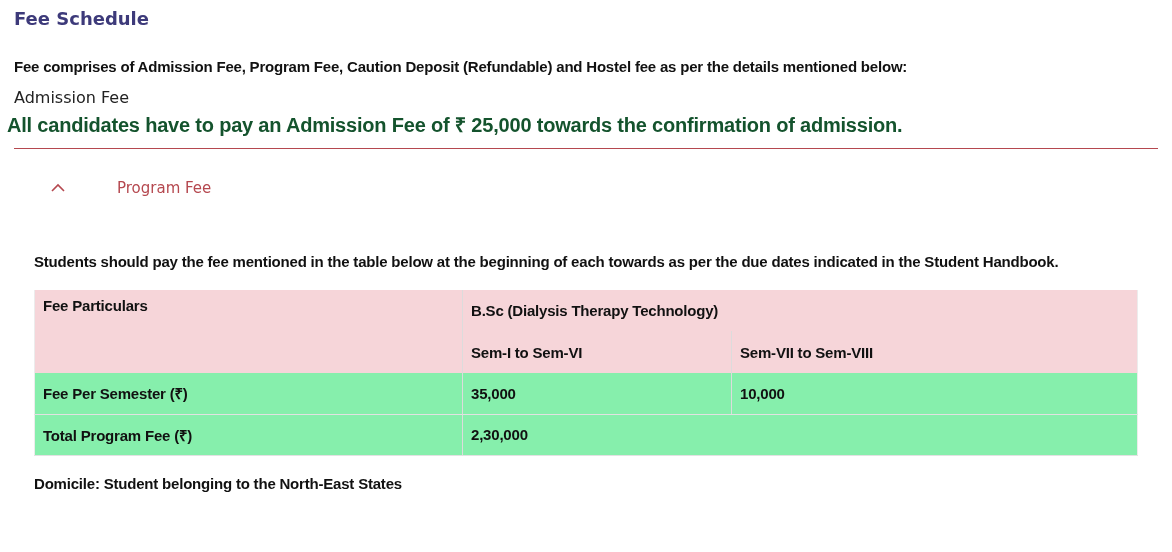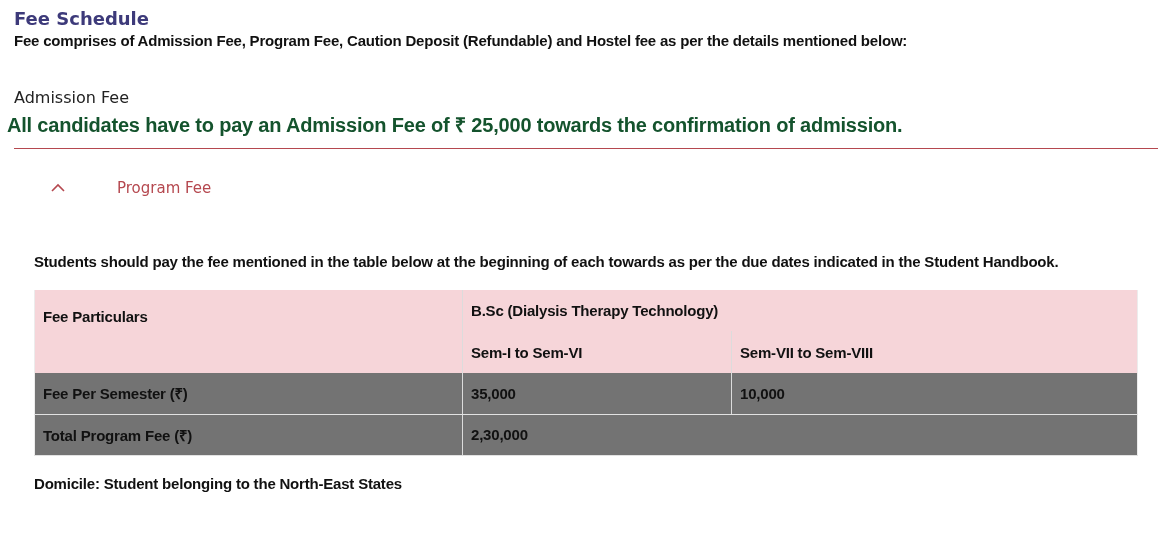--- a/index.html
+++ b/index.html
@@ -1,38 +1,38 @@
 <!DOCTYPE html>
 <html><head>
   <meta charset="utf-8">
   <style>
     * { box-sizing: border-box; margin: 0; padding: 0; }
     html, body { width: 1172px; height: 552px; background: #ffffff; overflow: hidden; }
     body { font-family: "Liberation Sans", sans-serif; color: #111111; position: relative; }
 
     .title { position: absolute; left: 14px; top: 8px; font-family: "DejaVu Sans", sans-serif; font-size: 18px; font-weight: bold; color: #3d3a7a; }
-    .intro { position: absolute; left: 14px; top: 32px; font-size: 15px; font-weight: bold; color: #111; letter-spacing: -0.2px; }
+    .intro { position: absolute; left: 14px; top: 58px; font-size: 15px; font-weight: bold; color: #111; letter-spacing: -0.2px; }
     .subhead { position: absolute; left: 14px; top: 80px; font-family: "DejaVu Sans", sans-serif; font-size: 16px; color: #222; margin-top: 8px; }
     .adm-text { position: absolute; left: 7px; top: 111px; font-size: 20px; font-weight: bold; color: #14532d; letter-spacing: -0.2px; }
     .divider { position: absolute; left: 14px; top: 148px; width: 1144px; height: 1px; background: #b5484f; }
 
     .accordion { position: absolute; left: 48px; top: 178px; display: flex; align-items: center; cursor: pointer; gap: 16px; }
     .chev { width: 20px; height: 20px; display: flex; align-items: center; justify-content: center; }
     .acc-label { margin-left: 33px; font-family: "DejaVu Sans", sans-serif; font-size: 15px; color: #b5484f; }
 
     .prog-note { position: absolute; left: 34px; top: 253px; font-size: 15px; font-weight: bold; color: #111; letter-spacing: -0.2px; }
 
     table.fees { position: absolute; left: 34px; top: 290px; width: 1104px; border-collapse: collapse; font-size: 15px; font-weight: bold; color: #111; letter-spacing: -0.2px; }
     table.fees td, table.fees th { text-align: left; font-weight: bold; padding: 0 8px; vertical-align: middle; }
     .hdr th { background: #f6d5d9; }
     .hdr1 th { height: 41px; }
     .hdr2 th { height: 42px; }
     .c1 { width: 428px; }
     .c2 { width: 269px; }
-    tr.body td { height: 41px; background: #737373; border-bottom: 1px solid #e2e2e2; }
+    tr.body td { height: 41px; background: #86efac; border-bottom: 1px solid #e2e2e2; }
     .bl { border-left: 1px solid #dcdcdc; }
     table.fees { border-left: 1px solid #ececec; border-right: 1px solid #ececec; }
 
     .notes { position: absolute; left: 34px; top: 472px; font-size: 15px; font-weight: bold; color: #111; line-height: 24px; width: 1110px; letter-spacing: -0.2px; }
   </style>
 </head>
 <body>
 
 <div class="title">Fee Schedule</div>
 <div class="intro">Fee comprises of Admission Fee, Program Fee, Caution Deposit (Refundable) and Hostel fee as per the details mentioned below:</div>
@@ -49,21 +49,21 @@
       </svg>
   </span>
   <span class="acc-label">Program Fee</span>
 </div>
 
 <div class="prog-note">Students should pay the fee mentioned in the table below at the beginning of each towards as per the due dates indicated in the Student Handbook.</div>
 
 <table class="fees">
   <tbody>
       <tr class="hdr hdr1">
-    <th class="c1" rowspan="2" style="vertical-align:top;padding-top:18px;">Fee Particulars</th>
+    <th class="c1" rowspan="2" style="vertical-align:top;padding-top:7px;">Fee Particulars</th>
     <th class="bl" colspan="2">B.Sc (Dialysis Therapy Technology)</th>
   </tr>
   <tr class="hdr hdr2">
     <th class="c2 bl">Sem-I to Sem-VI</th>
     <th class="bl">Sem-VII to Sem-VIII</th>
   </tr>
   <tr class="body">
     <td>Fee Per Semester (₹)</td>
     <td class="bl">35,000</td>
     <td class="bl">10,000</td>

